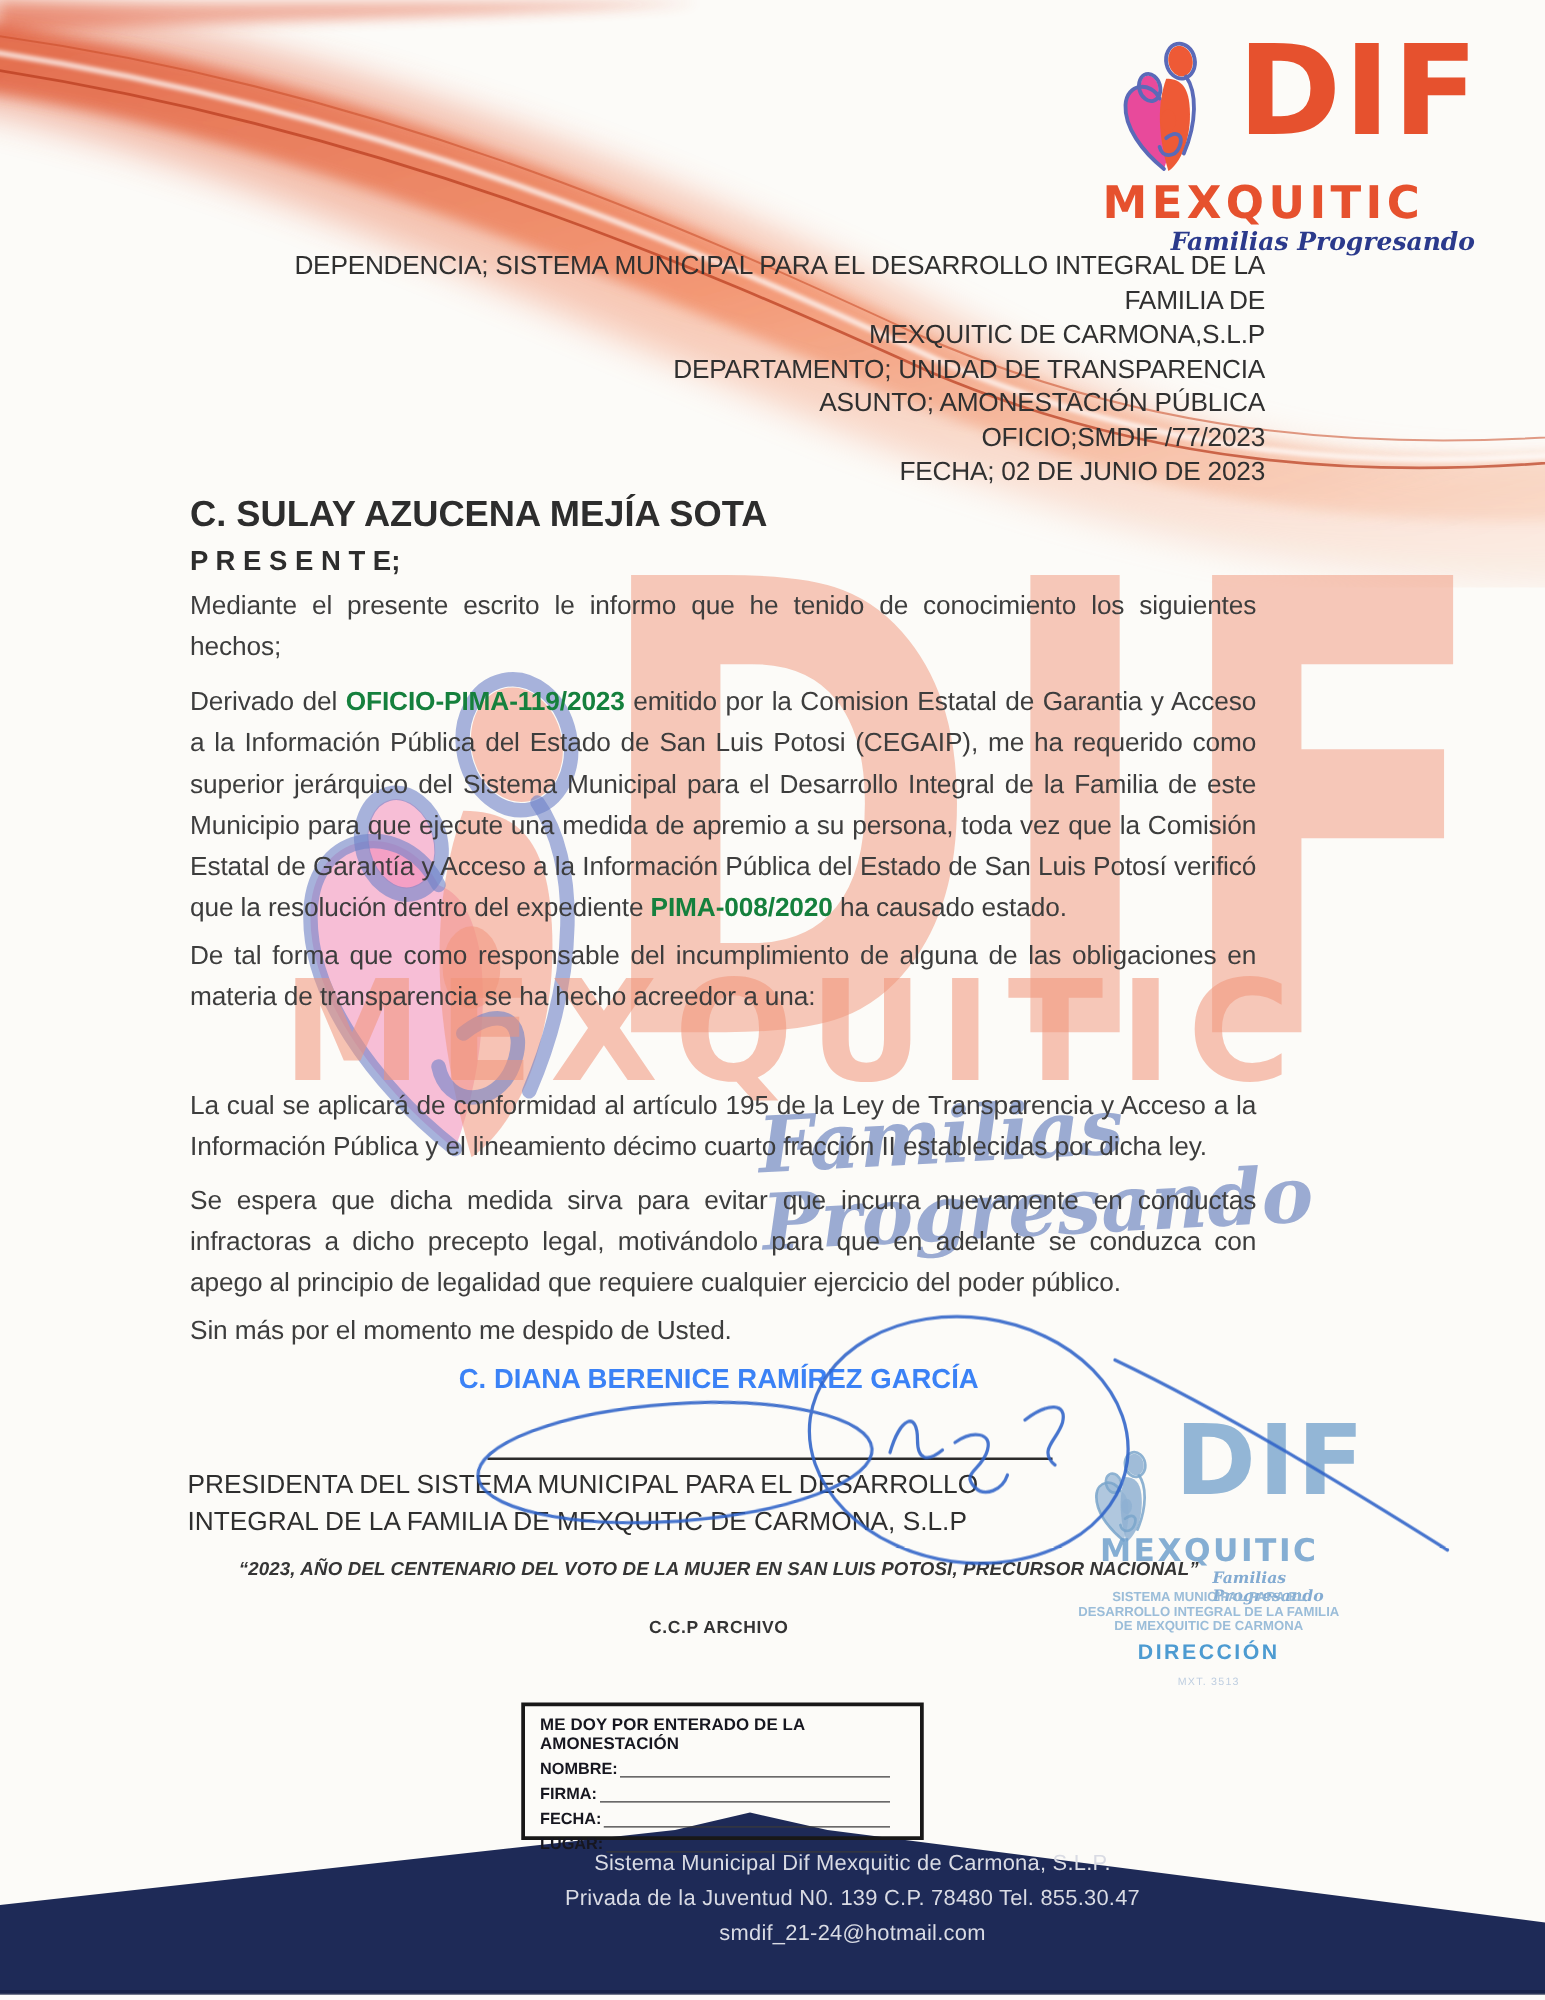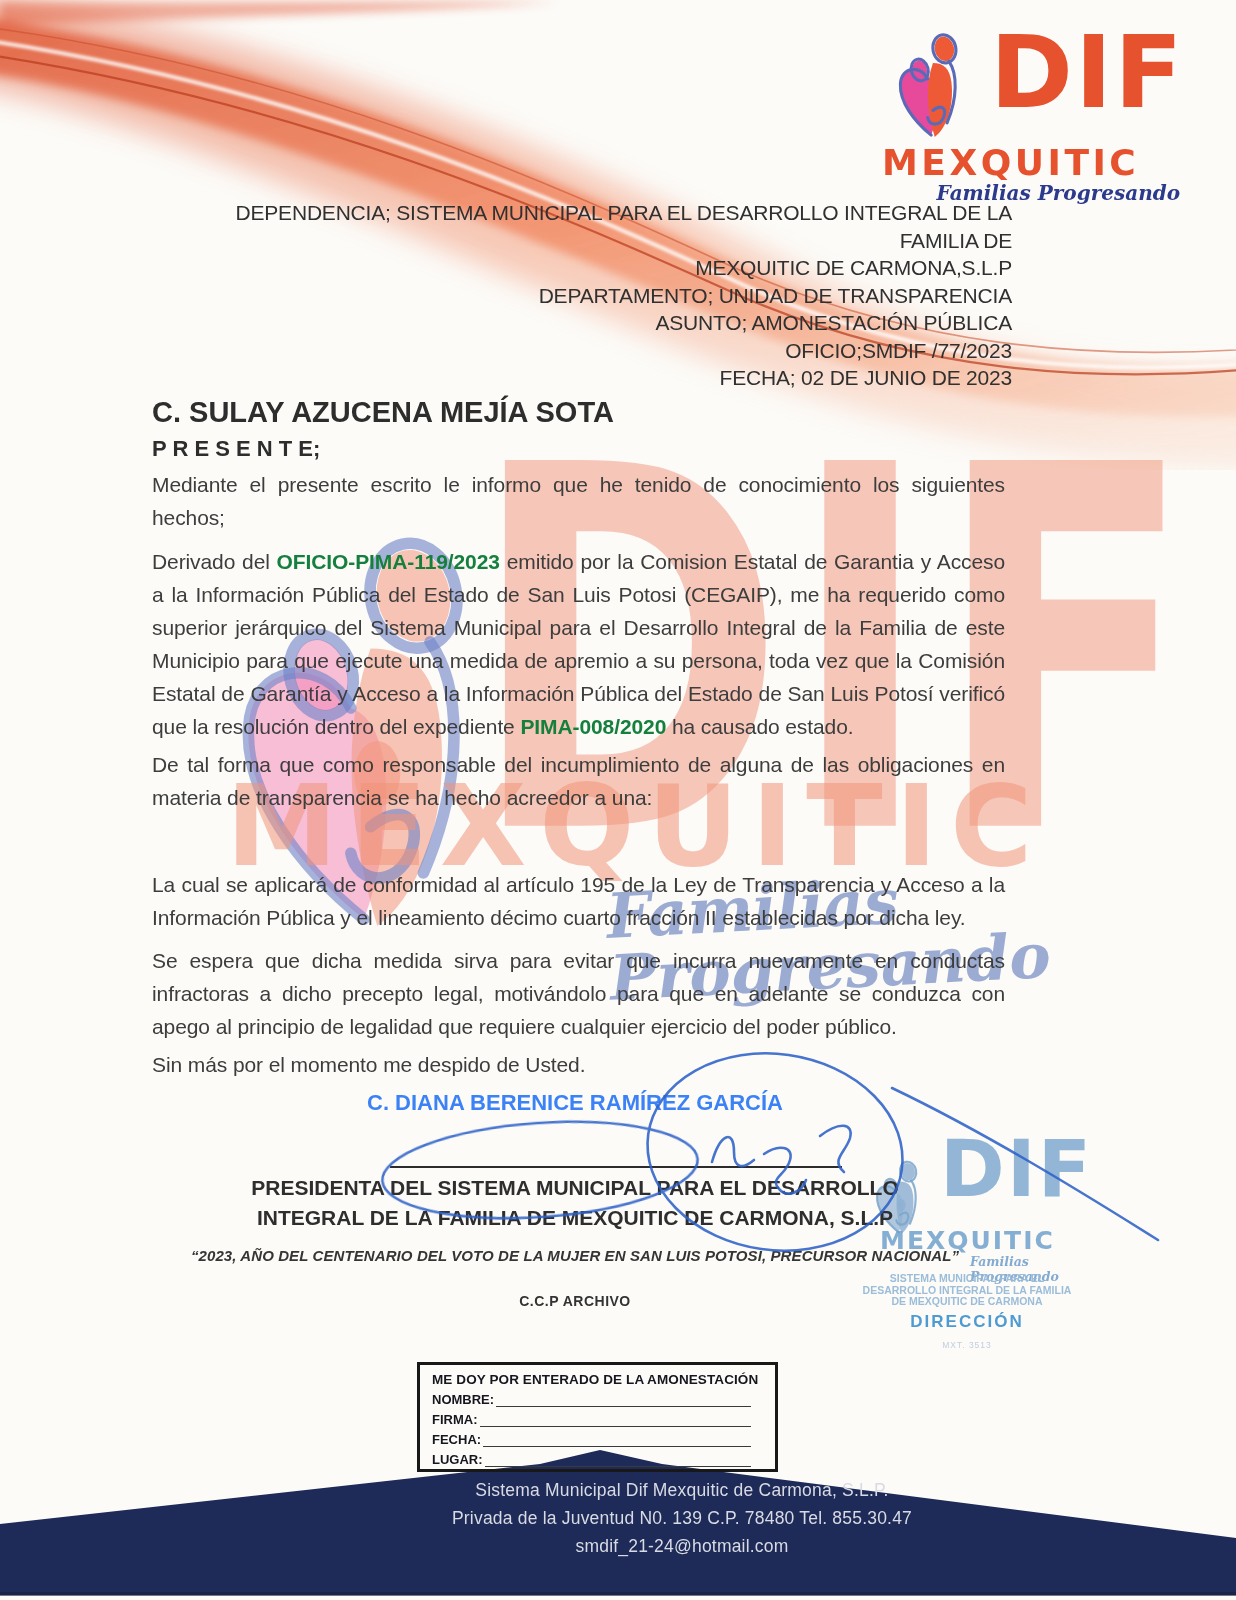--- a/index.html
+++ b/index.html
@@ -34,21 +34,21 @@
           font-family:"DejaVu Sans",sans-serif;color:rgba(240,148,120,.5);letter-spacing:4px;
           transform:scaleY(1.32);transform-origin:top left;line-height:1;}
   .wm-name{position:absolute;left:86px;top:340px;font-size:112px;font-weight:800;
            font-family:"DejaVu Sans",sans-serif;color:rgba(240,148,120,.55);letter-spacing:13px;line-height:1;}
   .wm-tag{position:absolute;left:468px;top:442px;font-size:62px;font-weight:700;font-style:italic;
           font-family:"DejaVu Serif",serif;color:rgba(118,140,195,.72);transform:rotate(-3deg);line-height:1;}
   
   .sig-name{top:1090px;left:150px;width:850px;text-align:center;font-size:22px;font-weight:600;
             color:#3b82f6;z-index:3;}
   .sig-rule{top:1166px;left:390px;width:452px;border-top:2px solid #2c2c2c;z-index:3;}
-  .sig-title{left:150px;width:850px;text-align:center;font-size:21px;font-weight:700;color:#2e2e2e;z-index:3;}
+  .sig-title{left:150px;width:850px;text-align:left;font-size:21px;font-weight:400;color:#2e2e2e;z-index:3;}
   .sig-svg{top:0;left:0;width:1236px;height:1600px;z-index:4;pointer-events:none;}
   
   .stamp{top:1128px;left:852px;width:230px;height:225px;z-index:2;}
   .stamp .fam{position:absolute;left:22px;top:14px;width:62px;height:120px;opacity:.85;}
   .stamp-dif{position:absolute;left:88px;top:-4px;font-size:78px;font-weight:800;
              font-family:"DejaVu Sans",sans-serif;color:rgba(120,165,205,.8);letter-spacing:2px;}
   .stamp-name{position:absolute;left:28px;top:98px;font-size:25px;font-weight:800;
               font-family:"DejaVu Sans",sans-serif;color:rgba(112,160,205,.85);letter-spacing:2px;}
   .stamp-tag{position:absolute;left:118px;top:126px;font-size:12.5px;font-weight:700;font-style:italic;
              font-family:"DejaVu Serif",serif;color:rgba(118,162,205,.9);}
@@ -57,21 +57,21 @@
   .stamp-dir{position:absolute;left:0px;top:184px;width:230px;text-align:center;font-size:17px;
              font-weight:800;letter-spacing:2px;color:#4d9bd1;}
   .stamp-code{position:absolute;left:0px;top:212px;width:230px;text-align:center;font-size:8.5px;
               color:rgba(140,170,205,.55);letter-spacing:1px;}
   
   .quote{top:1247px;left:150px;width:850px;text-align:center;font-size:15px;font-weight:600;
          font-style:italic;color:#353535;z-index:3;letter-spacing:0.1px;}
   .ccp{top:1293px;left:150px;width:850px;text-align:center;font-size:14px;font-weight:600;
        color:#333;z-index:3;letter-spacing:0.5px;}
   
-  .ack{top:1362px;left:417px;width:361px;height:110px;border:3px solid #181818;z-index:5;
+  .ack{top:1362px;left:417px;width:322px;height:110px;border:3px solid #181818;z-index:5;
        background:transparent;box-sizing:border-box;padding:7px 12px 6px 12px;}
   .ack-title{font-size:13.5px;font-weight:700;color:#16161f;letter-spacing:0.1px;}
   .ack-row{display:flex;align-items:flex-end;height:20px;}
   .ack-label{font-size:13px;font-weight:700;color:#16161f;white-space:nowrap;}
   .ack-line{flex:1;border-bottom:1.5px solid #3a3a3a;margin-left:2px;margin-right:12px;height:14px;}
   
   .footer-svg{top:1440px;left:0;width:1236px;height:160px;z-index:2;}
   .footer-text{top:1476px;left:402px;width:560px;text-align:center;z-index:3;color:#d9dbe4;
                font-size:17.5px;line-height:28px;letter-spacing:0.2px;}
   

